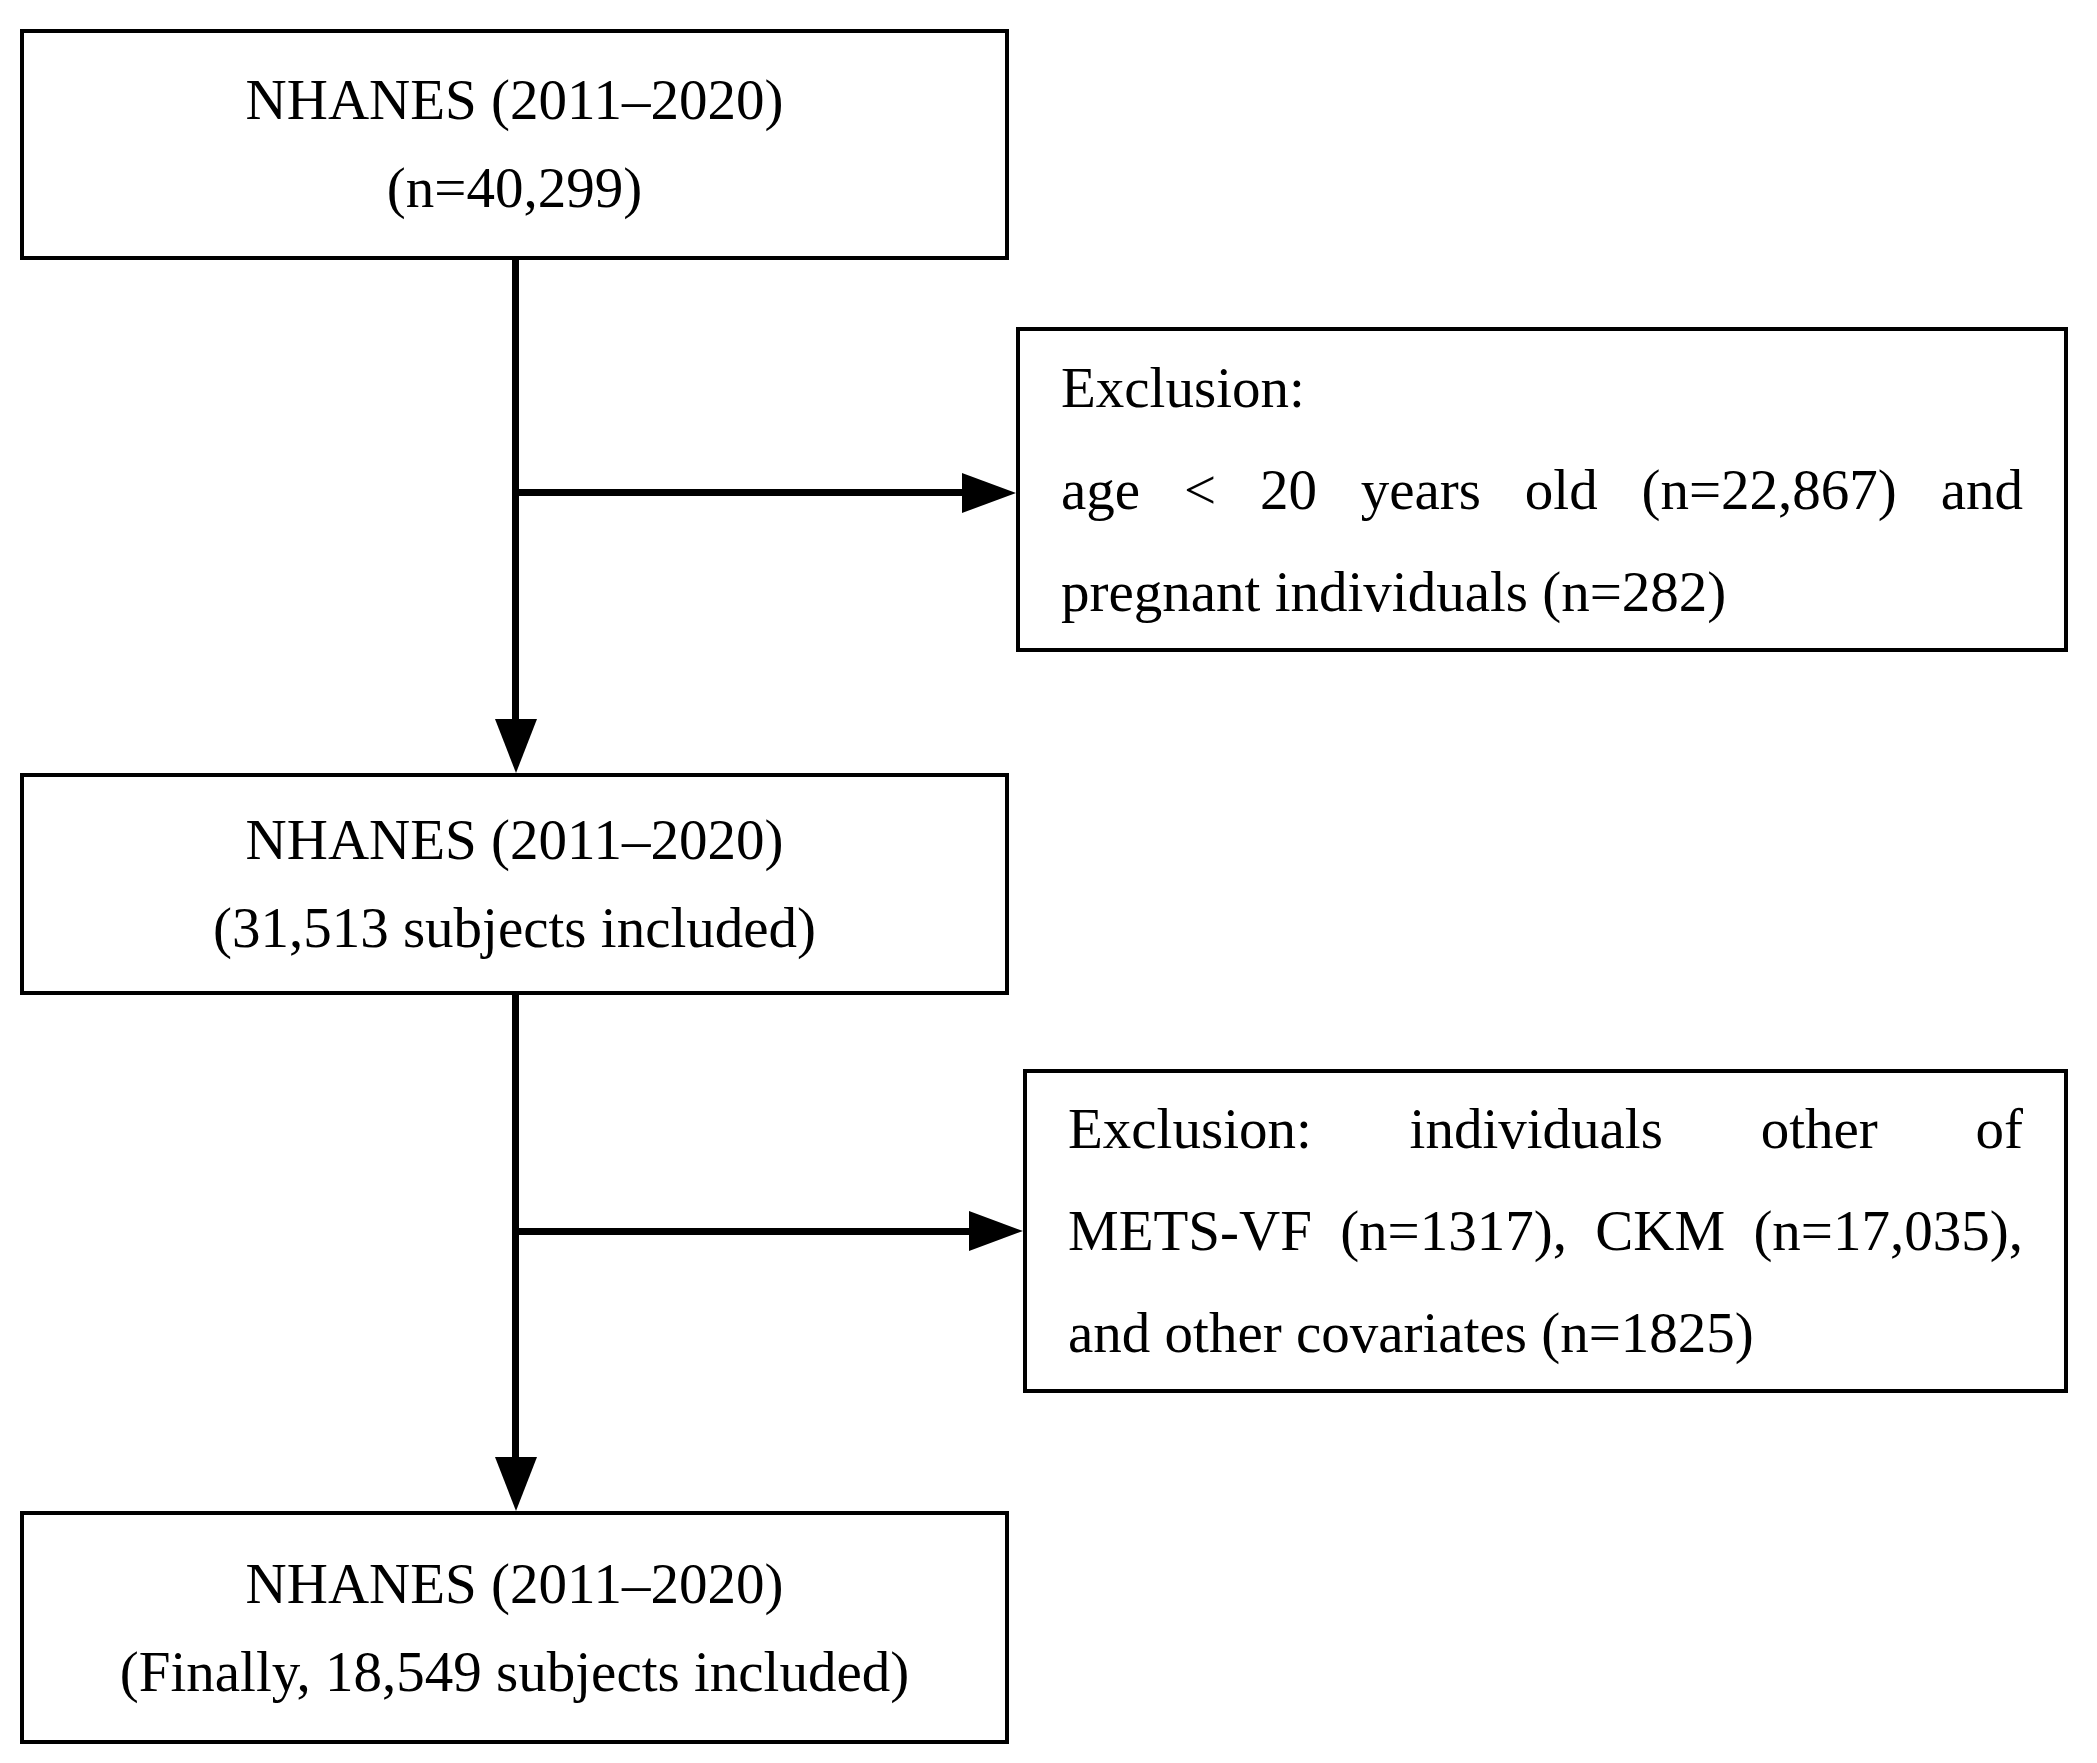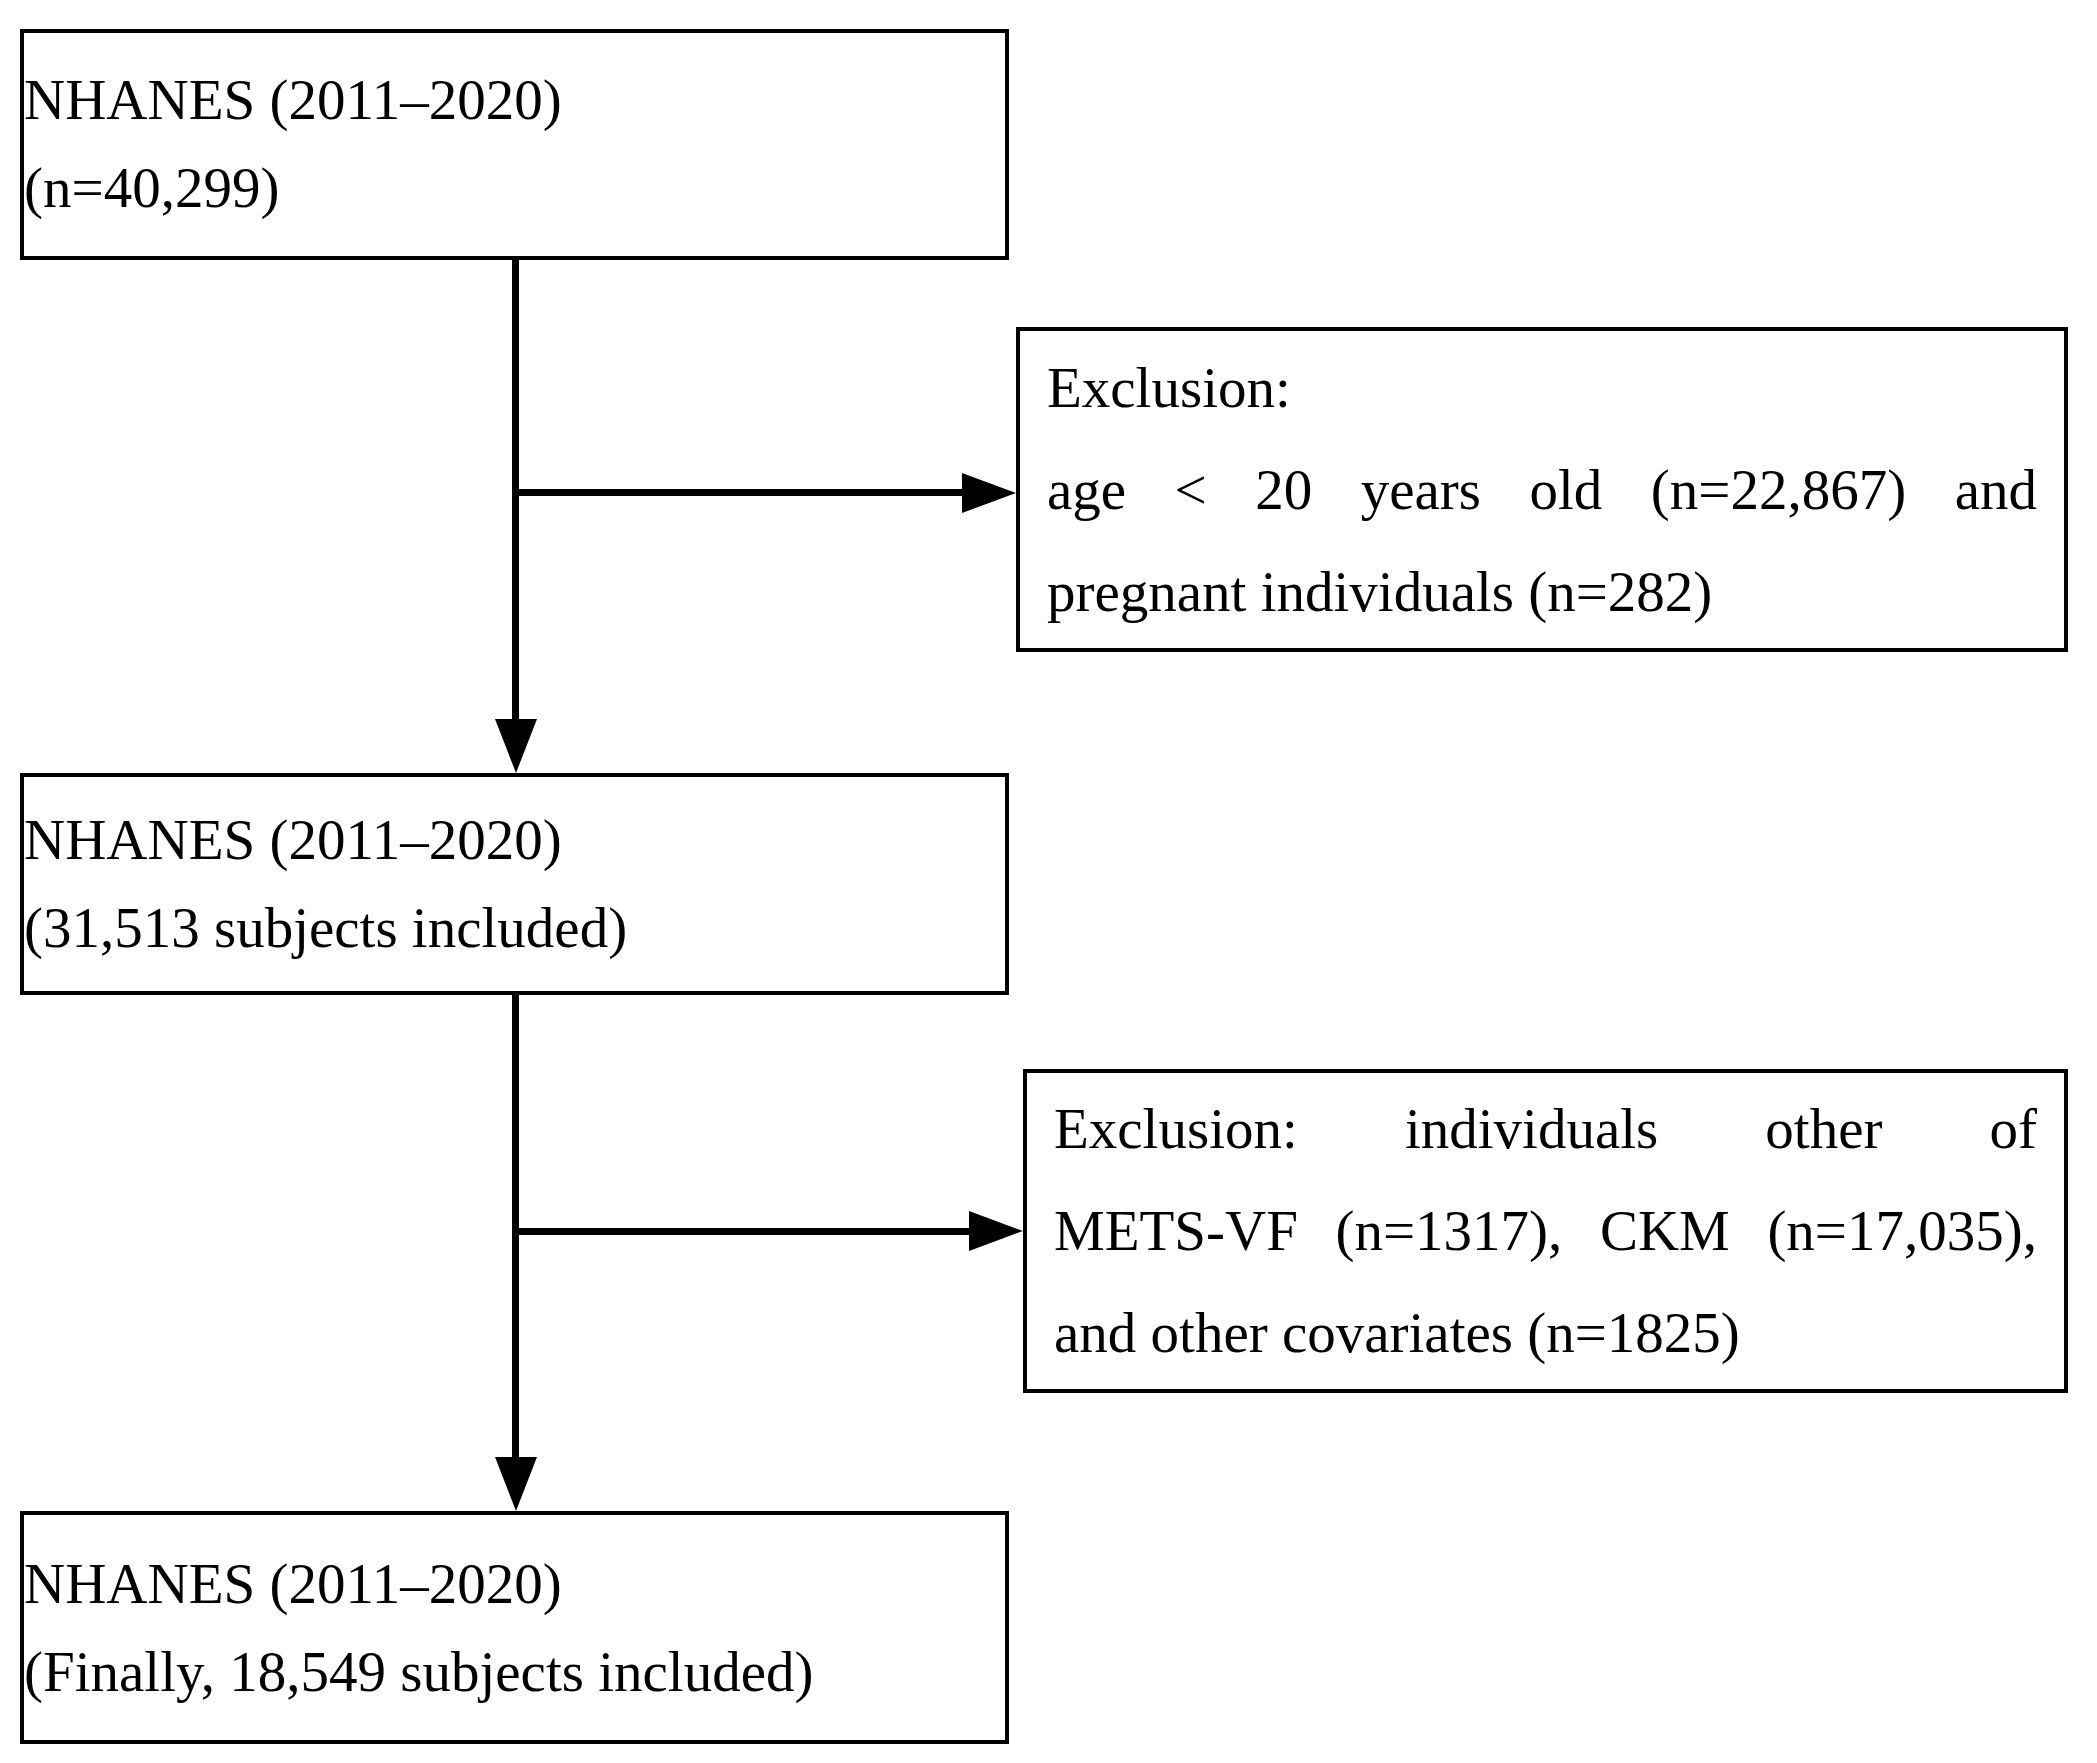--- a/index.html
+++ b/index.html
@@ -19,32 +19,32 @@
   .box {
     position: absolute;
     box-sizing: border-box;
     border: 4.3px solid #000000;
     background: #ffffff;
   }
   .main-box {
     display: flex;
     flex-direction: column;
     justify-content: center;
-    align-items: flex-start;
+    align-items: center;
     text-align: center;
     font-size: 57px;
     line-height: 88px;
   }
   .excl-box {
     display: flex;
     flex-direction: column;
     justify-content: center;
     font-size: 57px;
     line-height: 102px;
-    padding: 0 27px;
+    padding: 0 41px;
     text-align: left;
   }
   .excl-line { width: 100%; }
   .just {
     text-align: justify;
     text-align-last: justify;
     text-justify: inter-word;
   }
   .vline, .hline {
     position: absolute;

